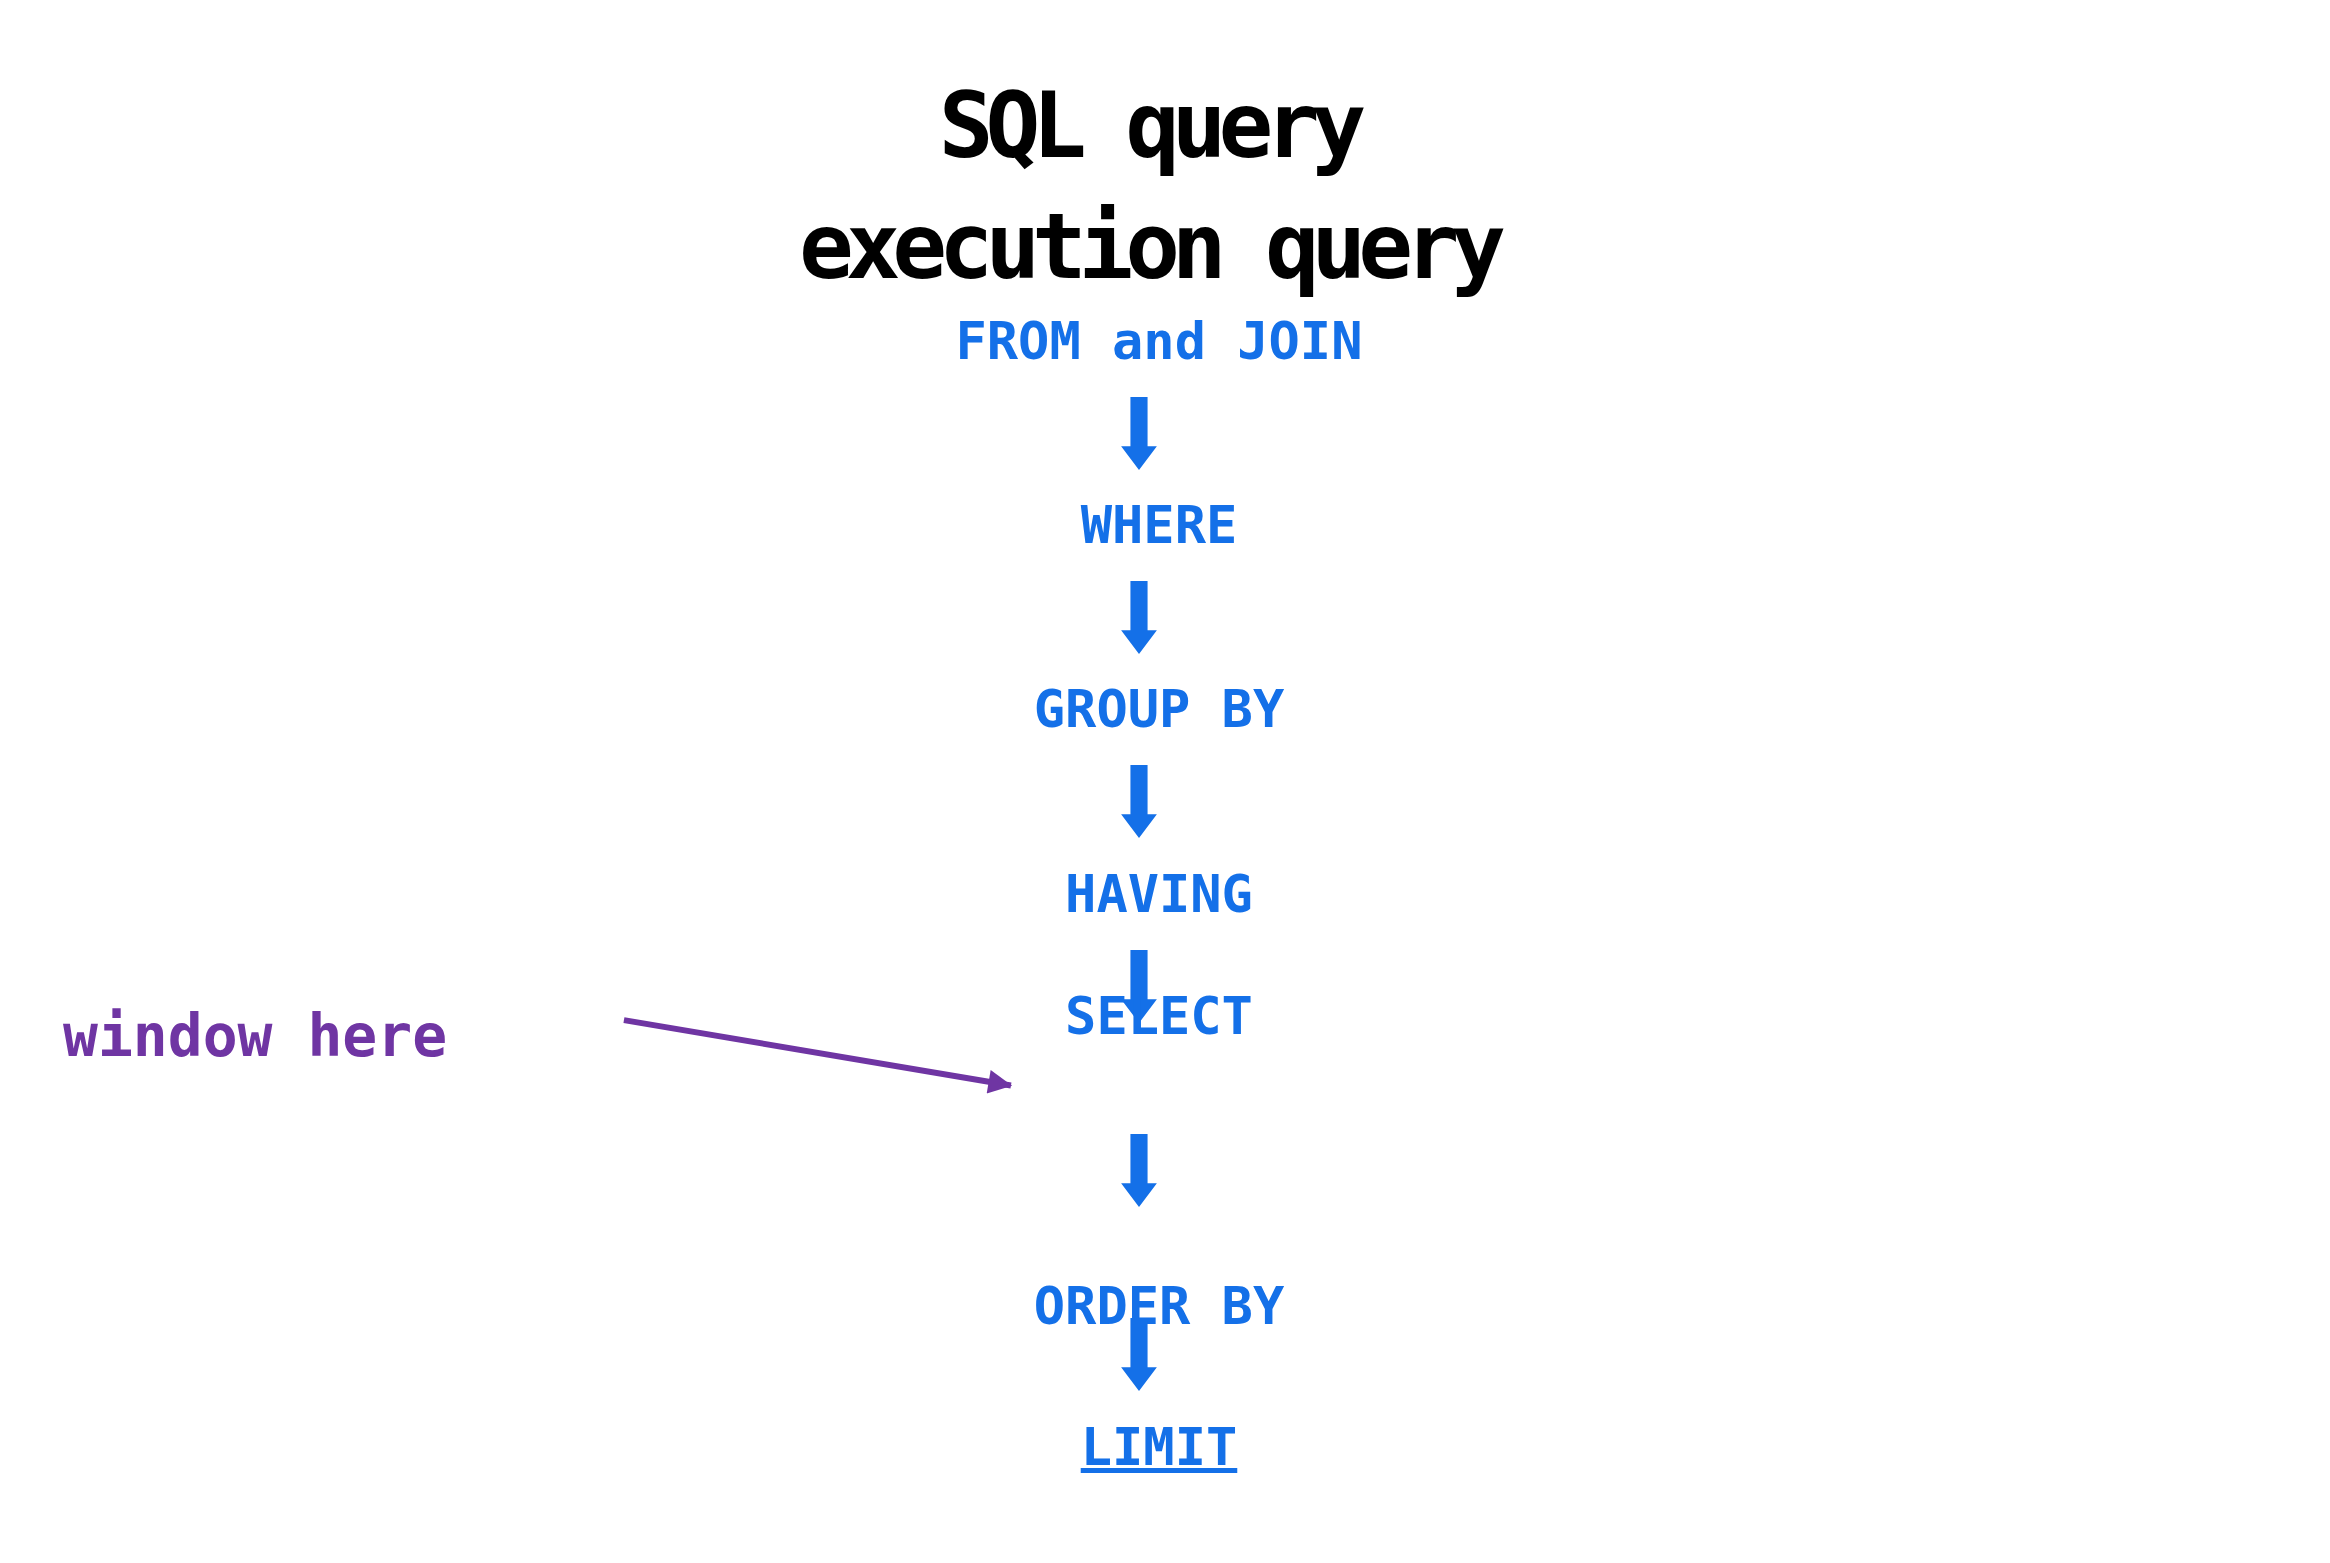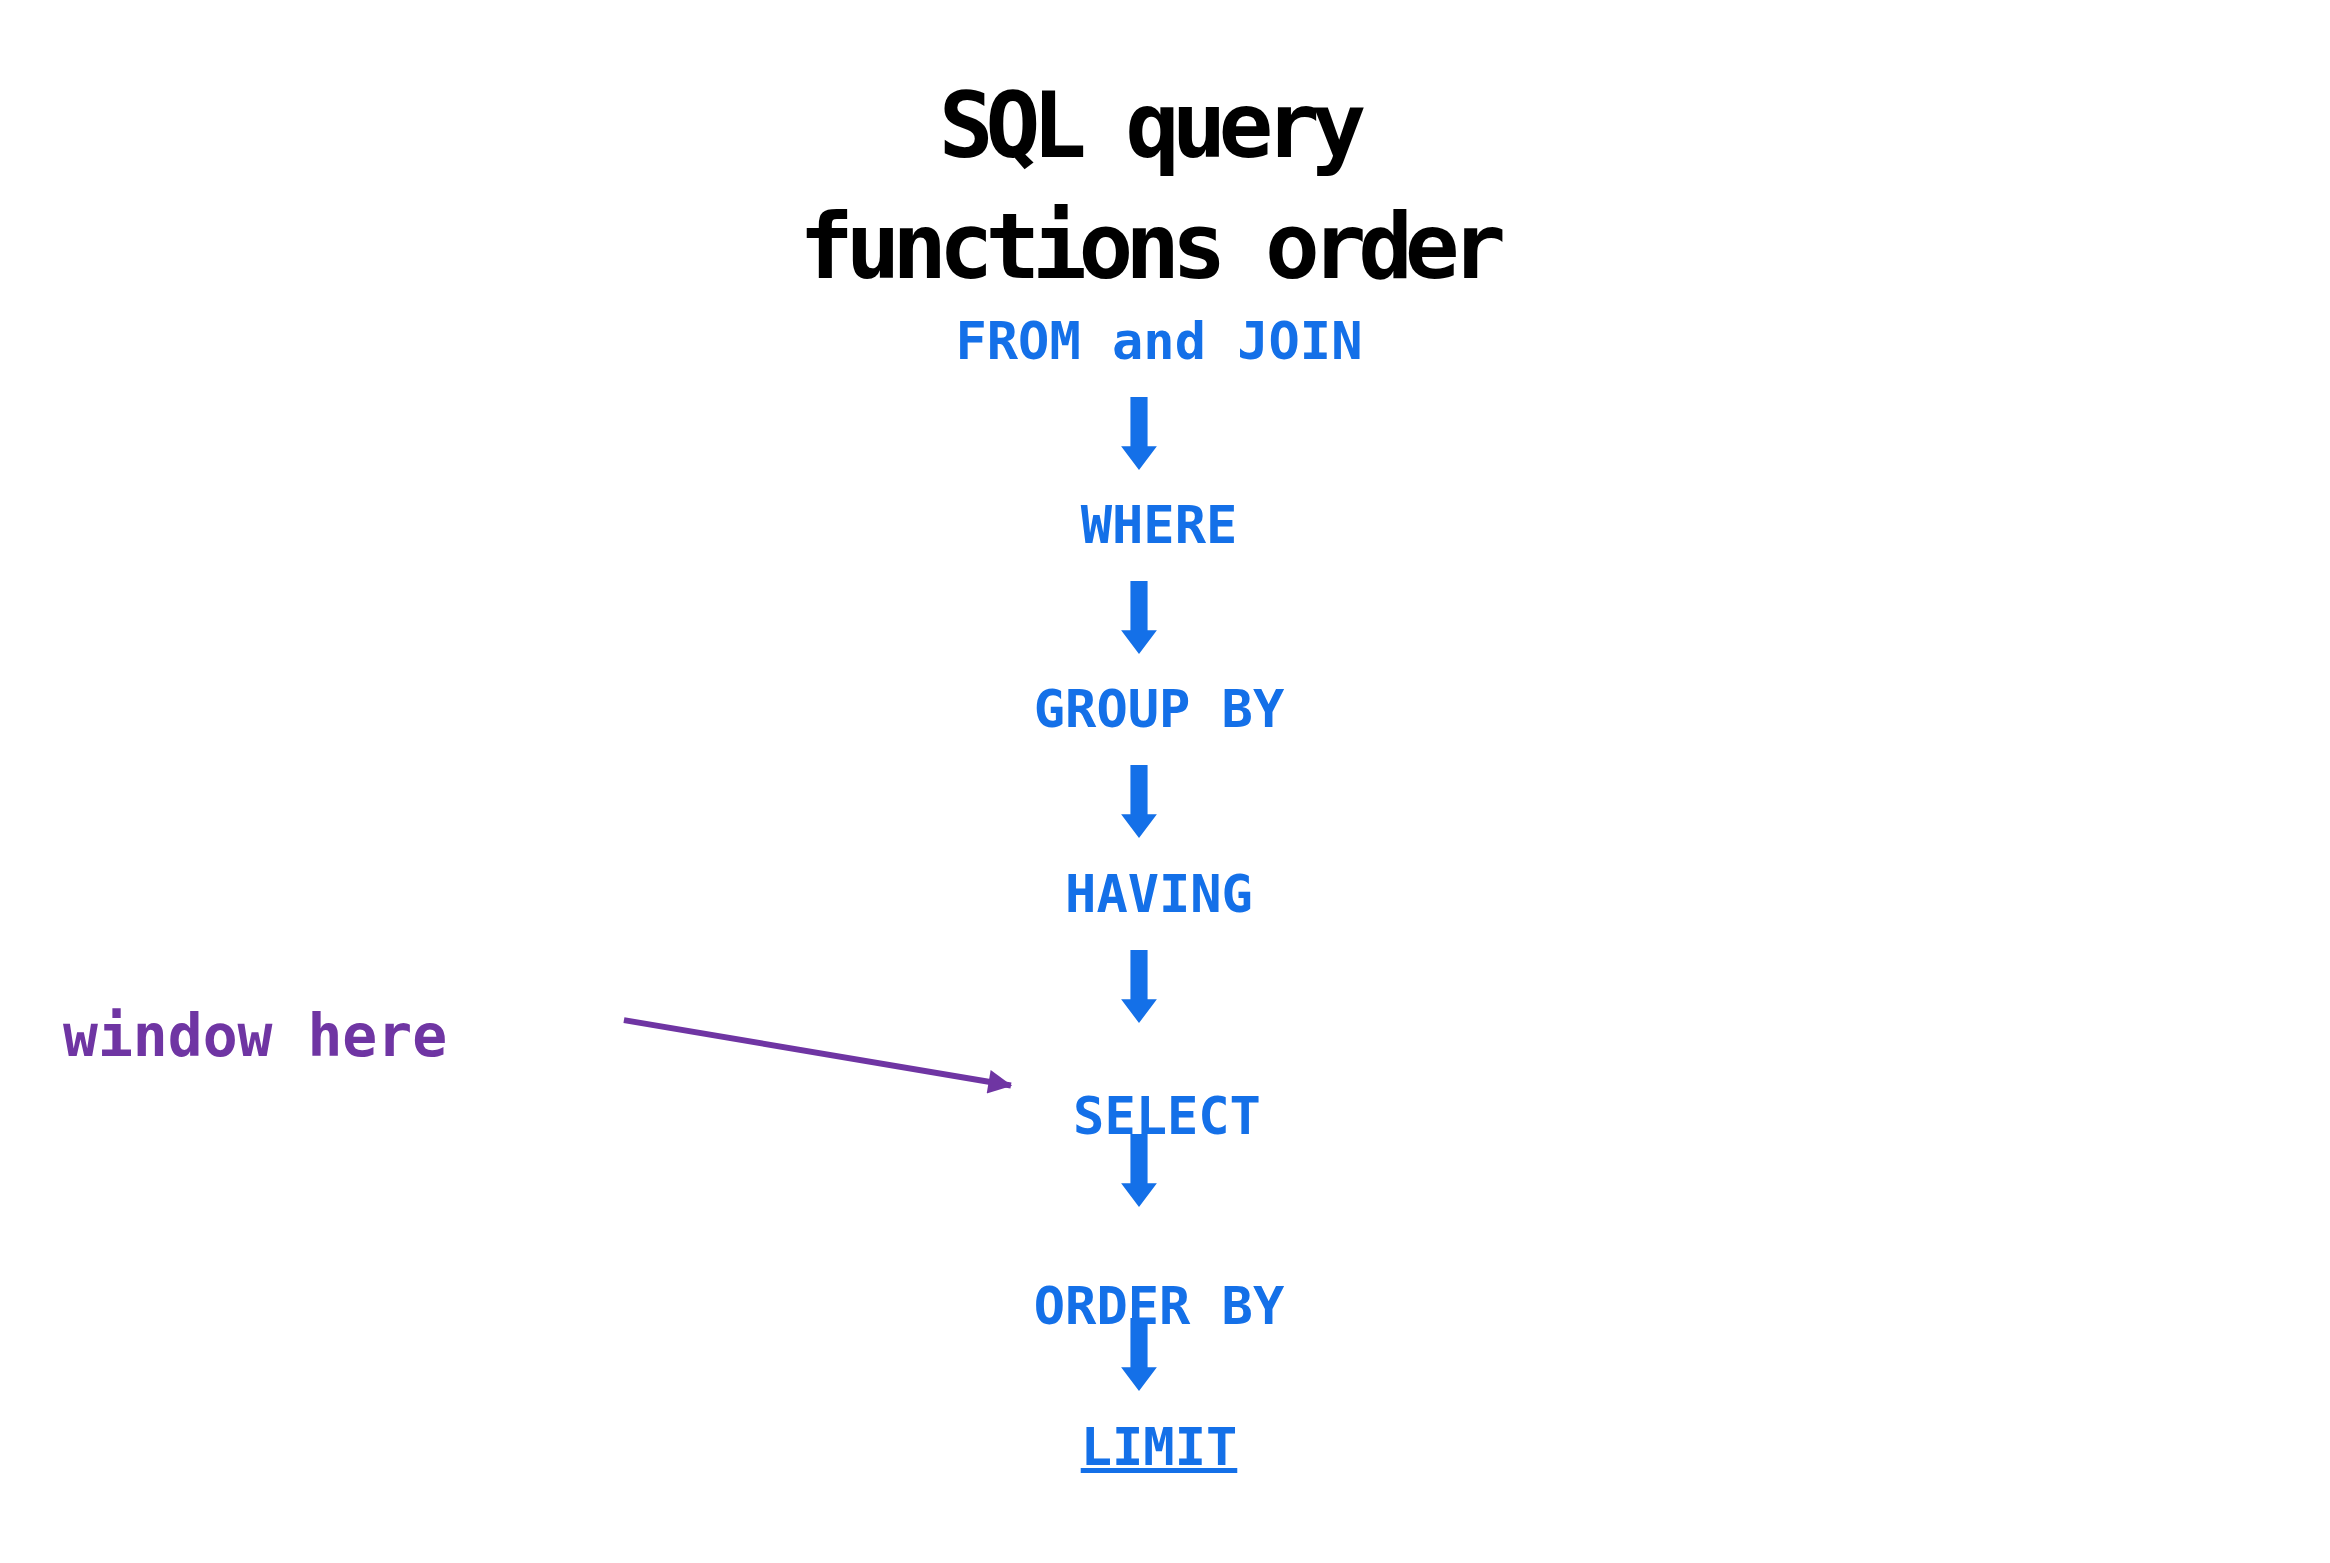--- a/index.html
+++ b/index.html
@@ -40,21 +40,21 @@
     color: var(--step-blue, #1470E8);
     font-size: 52px;
     line-height: 56px;
     white-space: pre;
     padding-left: 20px;
   }
   .s1 { top: 313px; }
   .s2 { top: 497px; }
   .s3 { top: 681px; }
   .s4 { top: 866px; }
-  .s5 { top: 1088px; margin-left: 8px; }
+  .s5 { top: 988px; }
   .s6 { top: 1234px; margin-top: 44px; }
   .s7 { top: 1419px; text-decoration: underline; }
 
   
   .down-arrow {
     position: absolute;
     left: 1121px;
     width: 36px;
     height: 73px;
   }
@@ -85,21 +85,21 @@
     height: 104px;
   }
   .annotation-arrow .stroke { stroke: var(--annotation-purple, #6F35A3); }
   .annotation-arrow .fill { fill: var(--annotation-purple, #6F35A3); }
 </style>
 </head>
 <body>
 
 <div class="canvas">
 
-  <div class="title"><span>SQL query</span><br><span>functions order</span></div>
+  <div class="title"><span>SQL query</span><br><span>execution query</span></div>
 
   <div class="step s1">FROM and JOIN</div>
 
   <svg class="down-arrow a1" viewBox="0 0 48 98" aria-hidden="true">
     <path class="fill" d="M12.5 0 h23 v66 h12.5 L24 98 L0 66 h12.5 Z"></path>
   </svg>
 
   <div class="step s2">WHERE</div>
 
   <svg class="down-arrow a2" viewBox="0 0 48 98" aria-hidden="true">

